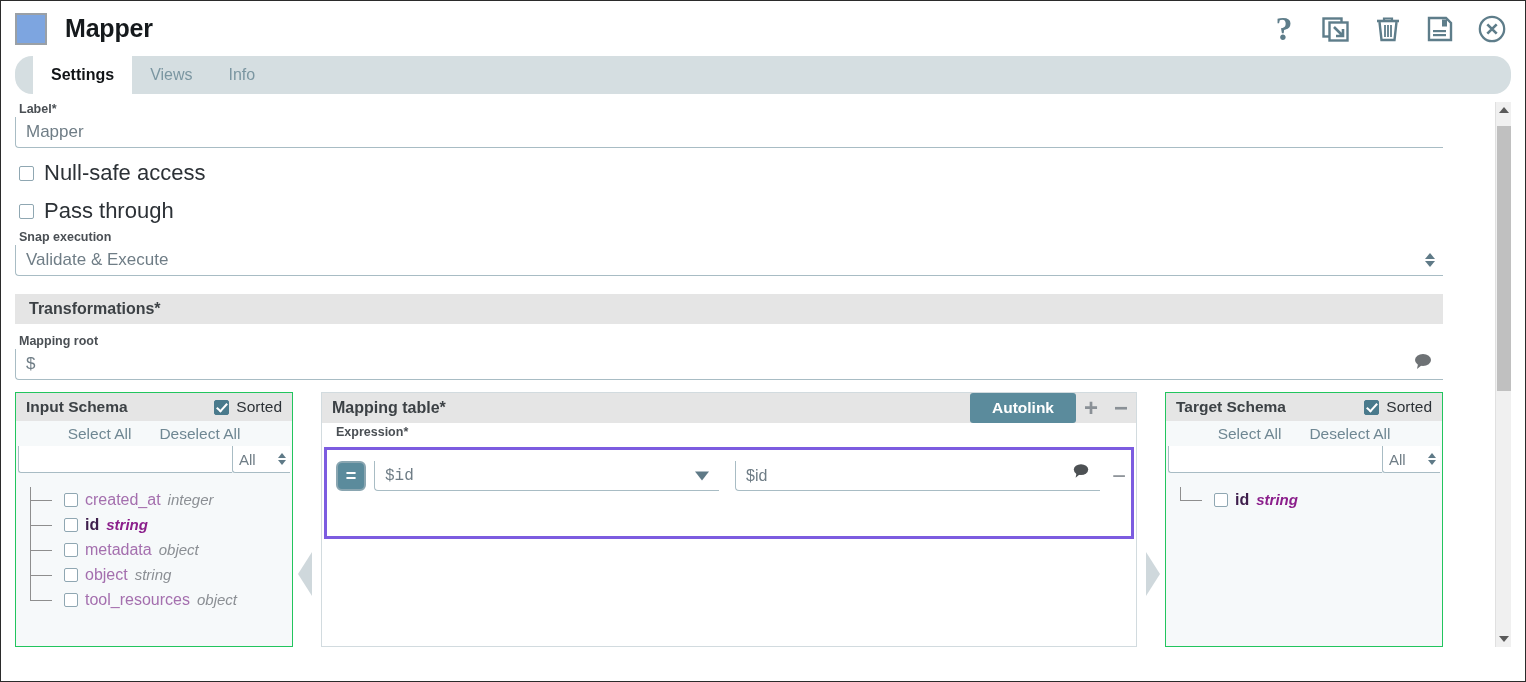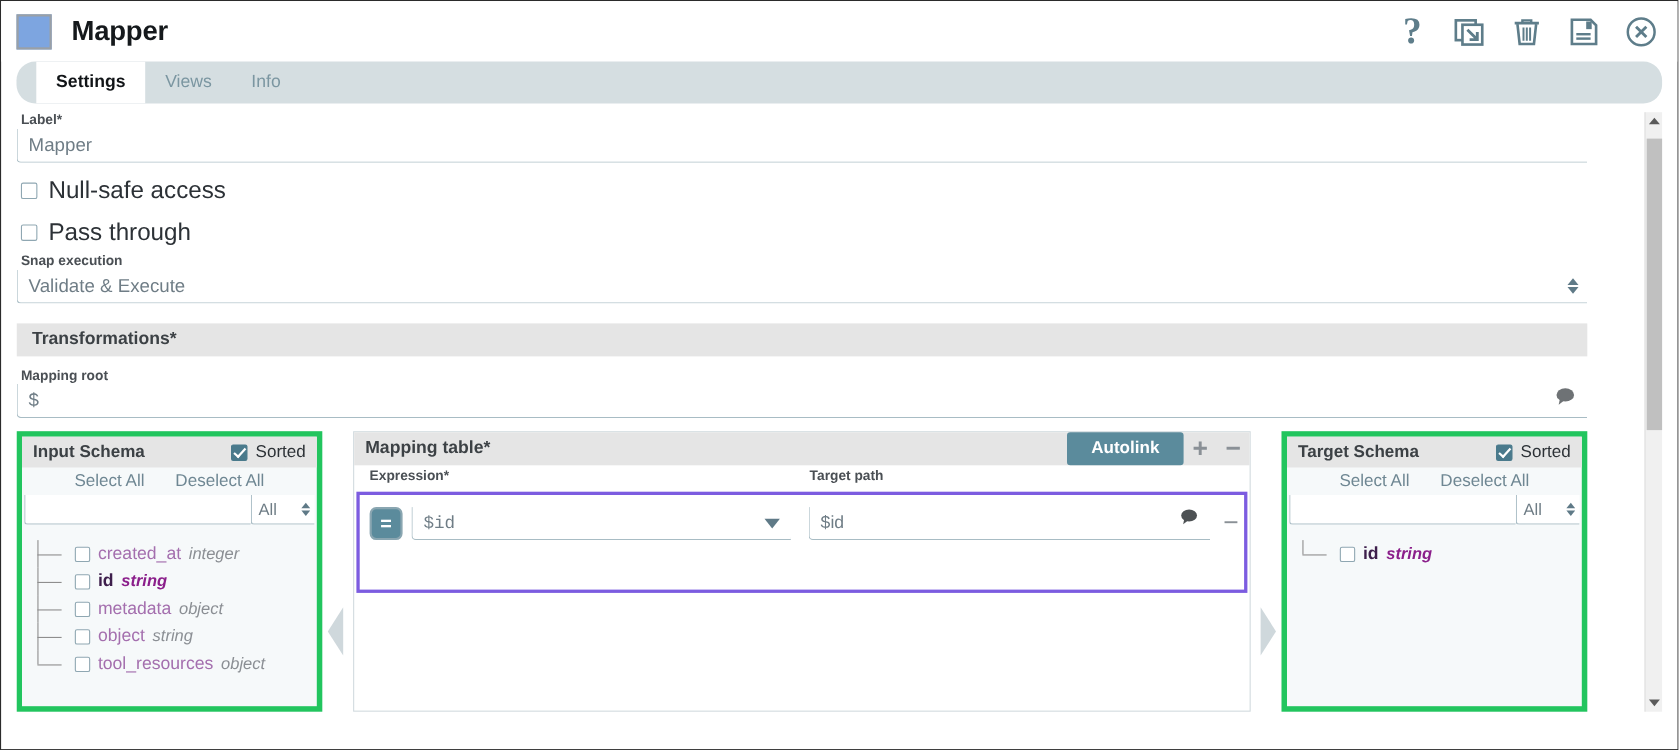--- a/index.html
+++ b/index.html
@@ -208,21 +208,21 @@
   .panels {
     position: relative;
     margin-top: 12px;
     display: flex;
     height: 255px;
     width: 1428px;
   }
 
   .panel {
     background: #f6f9fa;
-    border: 5px solid #22c55e;
+    border: 1px solid #22c55e;
     display: flex; flex-direction: column;
   }
   .schema-panel { width: 278px; }
   .panel-gap { width: 28px; flex: 0 0 auto; position: relative; }
 
   .panel-title {
     height: 28px;
     background: #e5e5e5;
     display: flex; align-items: center;
     padding: 0 10px;
@@ -688,21 +688,20 @@
         <div class="map-panel">
           <div class="map-header">
             <span>Mapping table*</span>
             <span class="spacer"></span>
             <span class="autolink-btn">Autolink</span>
             <span class="plus-btn">+</span>
             <span class="minus-btn">−</span>
           </div>
           <div class="map-cols">
             <span class="col-expr">Expression*</span>
-            <span class="col-target">Target path</span>
           </div>
           <div class="map-rows">
             <div class="hl-box"></div>
             <div class="map-row">
               <span class="eq-btn">=</span>
               <span class="expr-field">
                 <span>$id</span>
                 <span class="expr-caret"></span>
               </span>
               <span class="target-field">

